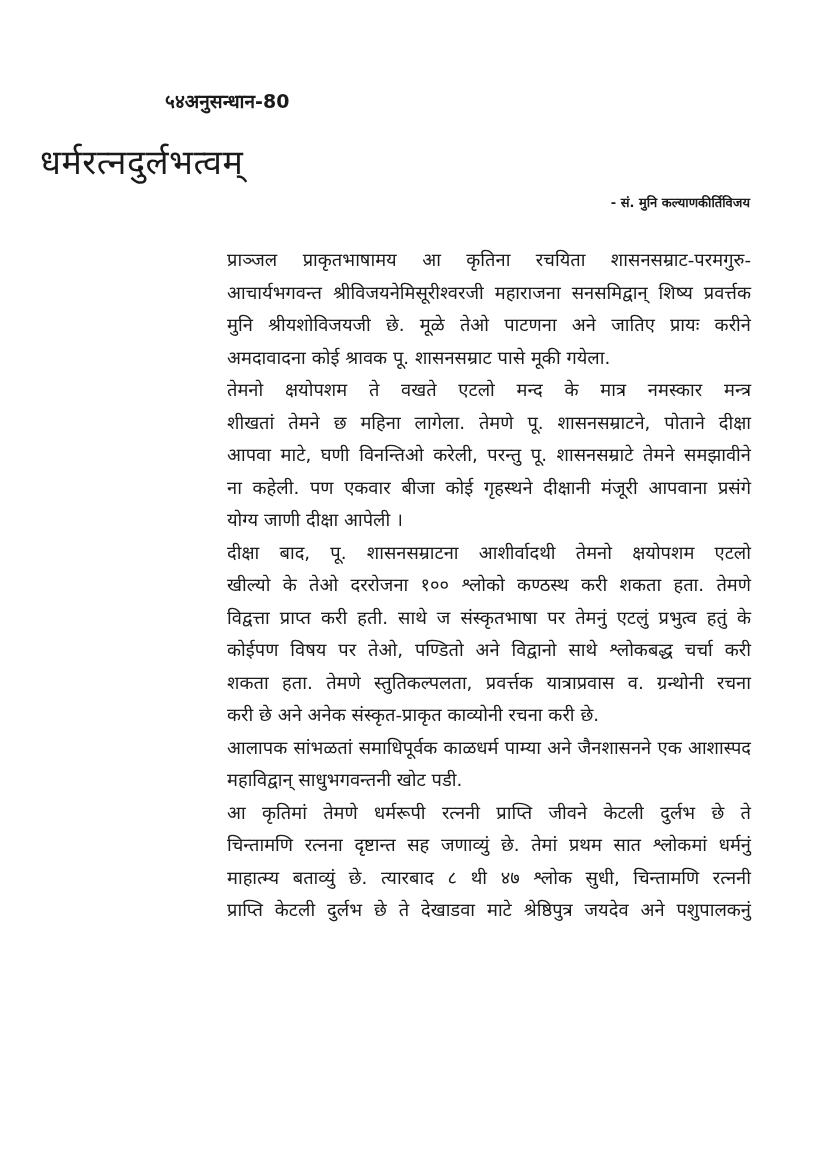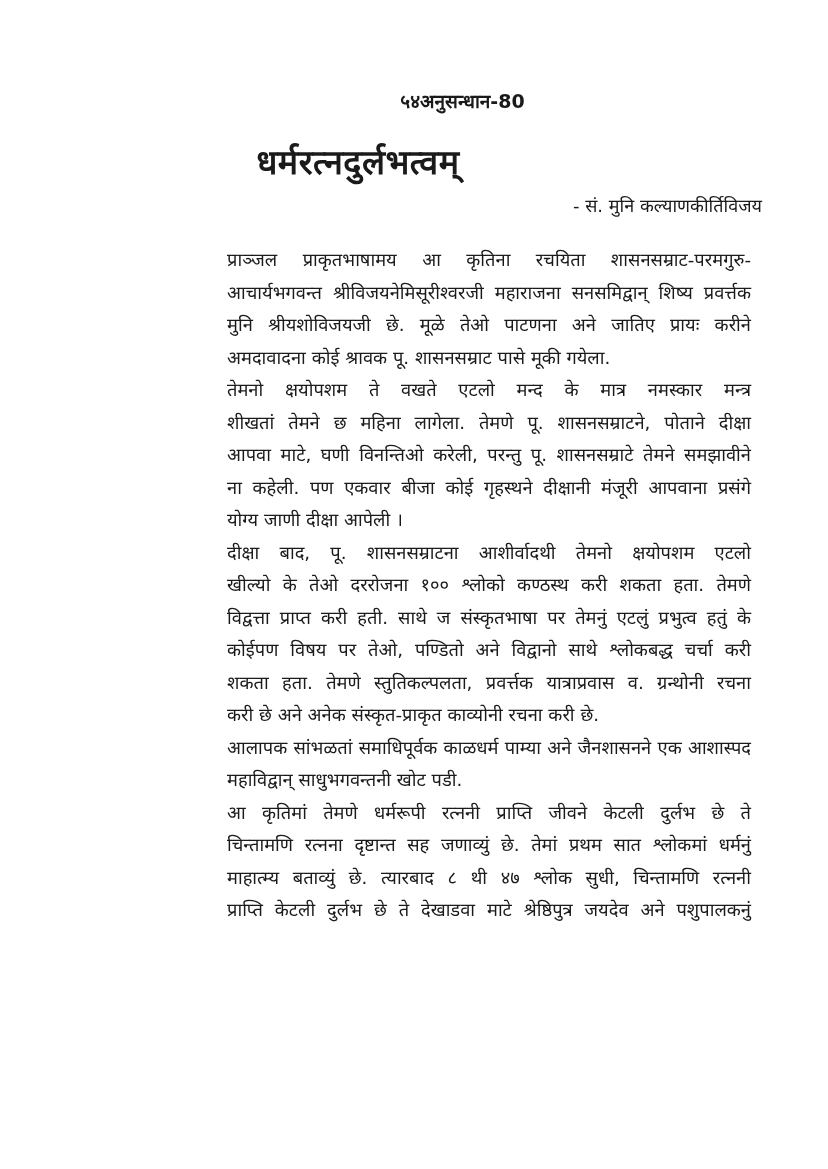--- a/index.html
+++ b/index.html
@@ -3,30 +3,30 @@
 <meta charset="utf-8">
 <style>
   html, body { margin: 0; padding: 0; }
   body {
     width: 828px; height: 1169px; background: #ffffff; color: #1a1a1a;
     font-family: "DejaVu Sans", sans-serif; position: relative; overflow: hidden;
   }
   .page { position: absolute; left: 0; top: 0; width: 828px; height: 1169px; }
   .running-head {
     position: absolute; top: 86px; left: 165px; width: 595px; height: 30px;
-    display: flex; justify-content: center; align-items: center;
+    display: flex; justify-content: flex-start; align-items: center;
     font-size: 19px; font-weight: bold;
   }
   .title {
-    position: absolute; top: 138px; left: 0; width: 676px; text-align: center;
-    font-size: 34px; font-weight: bold; letter-spacing: 0.5px; padding-left: 40px; box-sizing: border-box;
+    position: absolute; top: 138px; left: 0; width: 676px; text-align: left;
+    font-size: 34px; font-weight: normal; letter-spacing: 0.5px; padding-left: 40px; box-sizing: border-box;
   }
   .author {
-    position: absolute; top: 193px; right: 66px;
-    font-size: 18px; font-weight: normal;
+    position: absolute; top: 193px; right: 78px;
+    font-size: 13px; font-weight: bold;
   }
   .body-text {
     position: absolute; top: 244px; left: 163px; width: 598px;
     font-size: 18.3px; line-height: 32.5px; text-align: justify;
   }
   .para { margin: 0 10px 0 0; text-indent: 64px; }
   .line { display: block; text-align: justify; text-align-last: justify; white-space: nowrap; }
   .line.last { text-align-last: left; }
 </style>
 </head>

